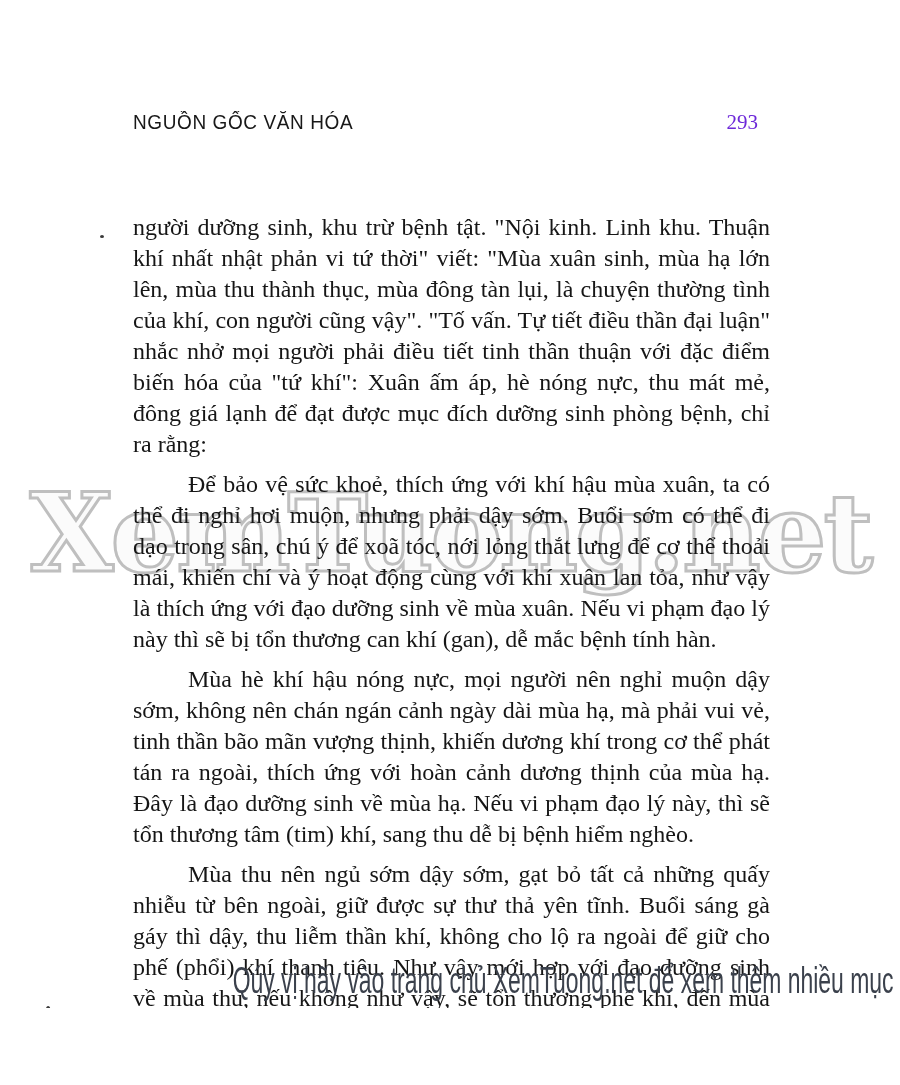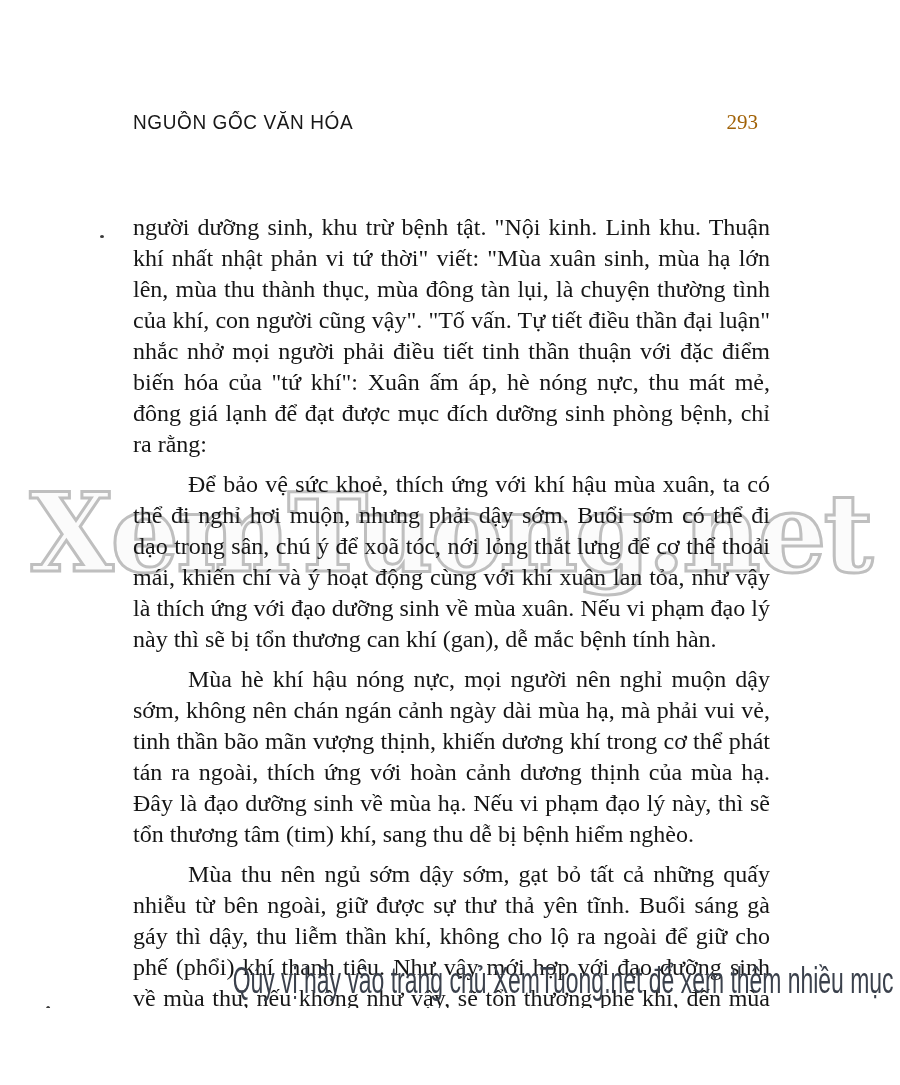--- a/index.html
+++ b/index.html
@@ -33,21 +33,21 @@
     font-size: 19px;
     letter-spacing: 0.6px;
     font-weight: 500;
     color: #181818;
     transform: scaleY(1.04);
     transform-origin: left bottom;
   }
   .page-number {
     font-family: "Liberation Serif", serif;
     font-size: 21px;
-    color: #a16207;
+    color: #6d28d9;
   }
 
   
   .watermark {
     position: absolute;
     top: 458px;
     left: 0;
     width: 900px;
     text-align: center;
     font-family: "DejaVu Serif", serif;

